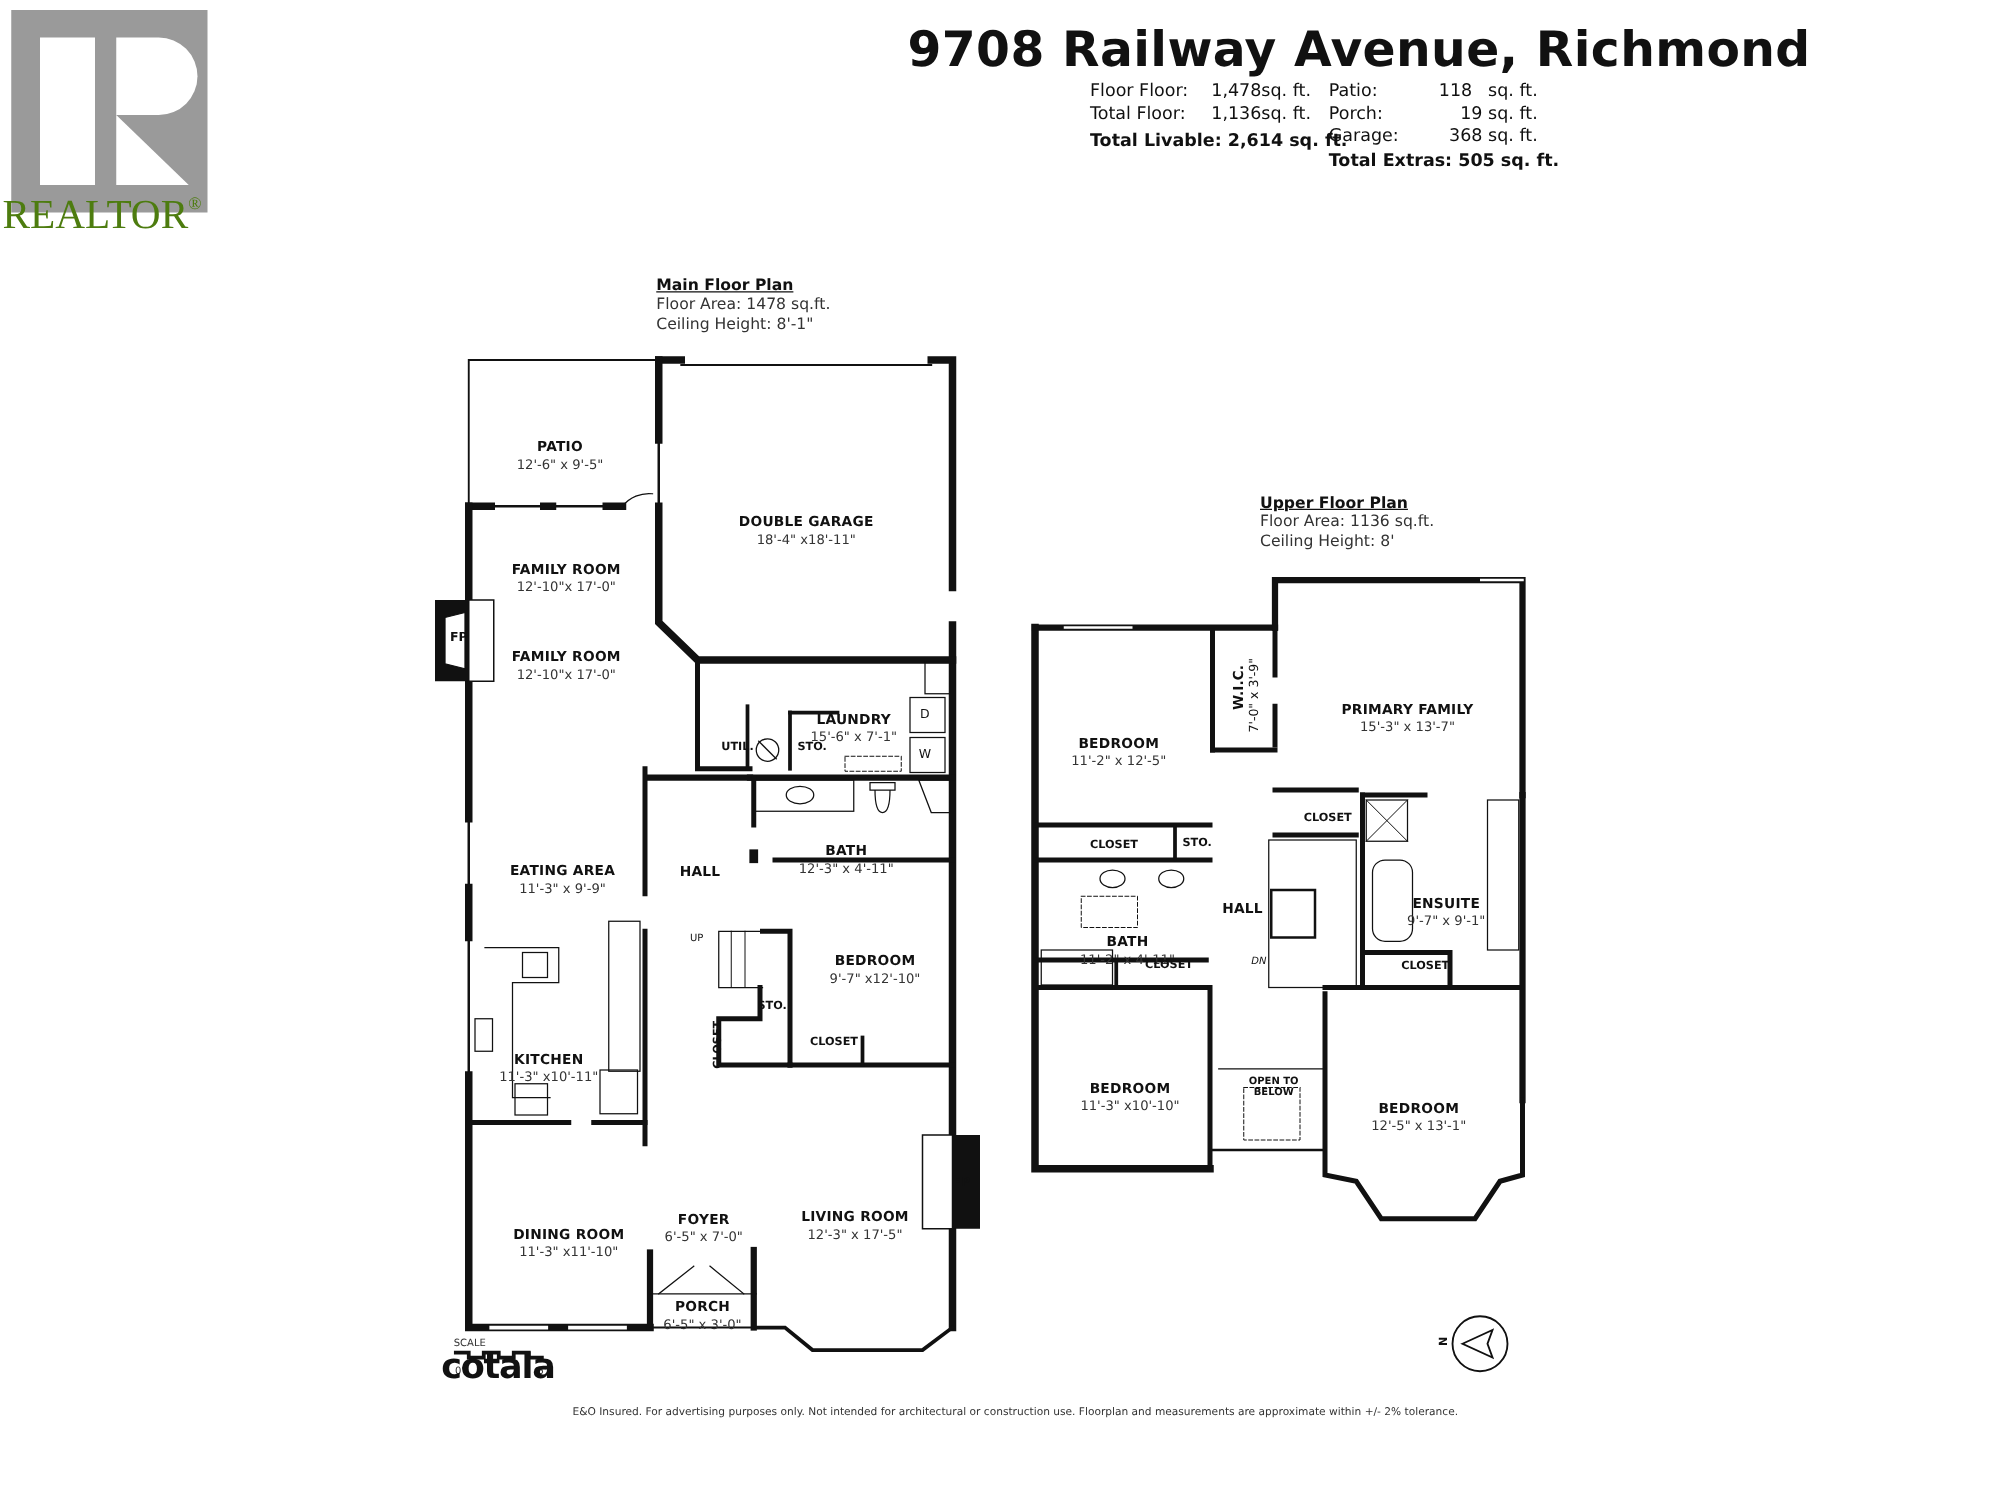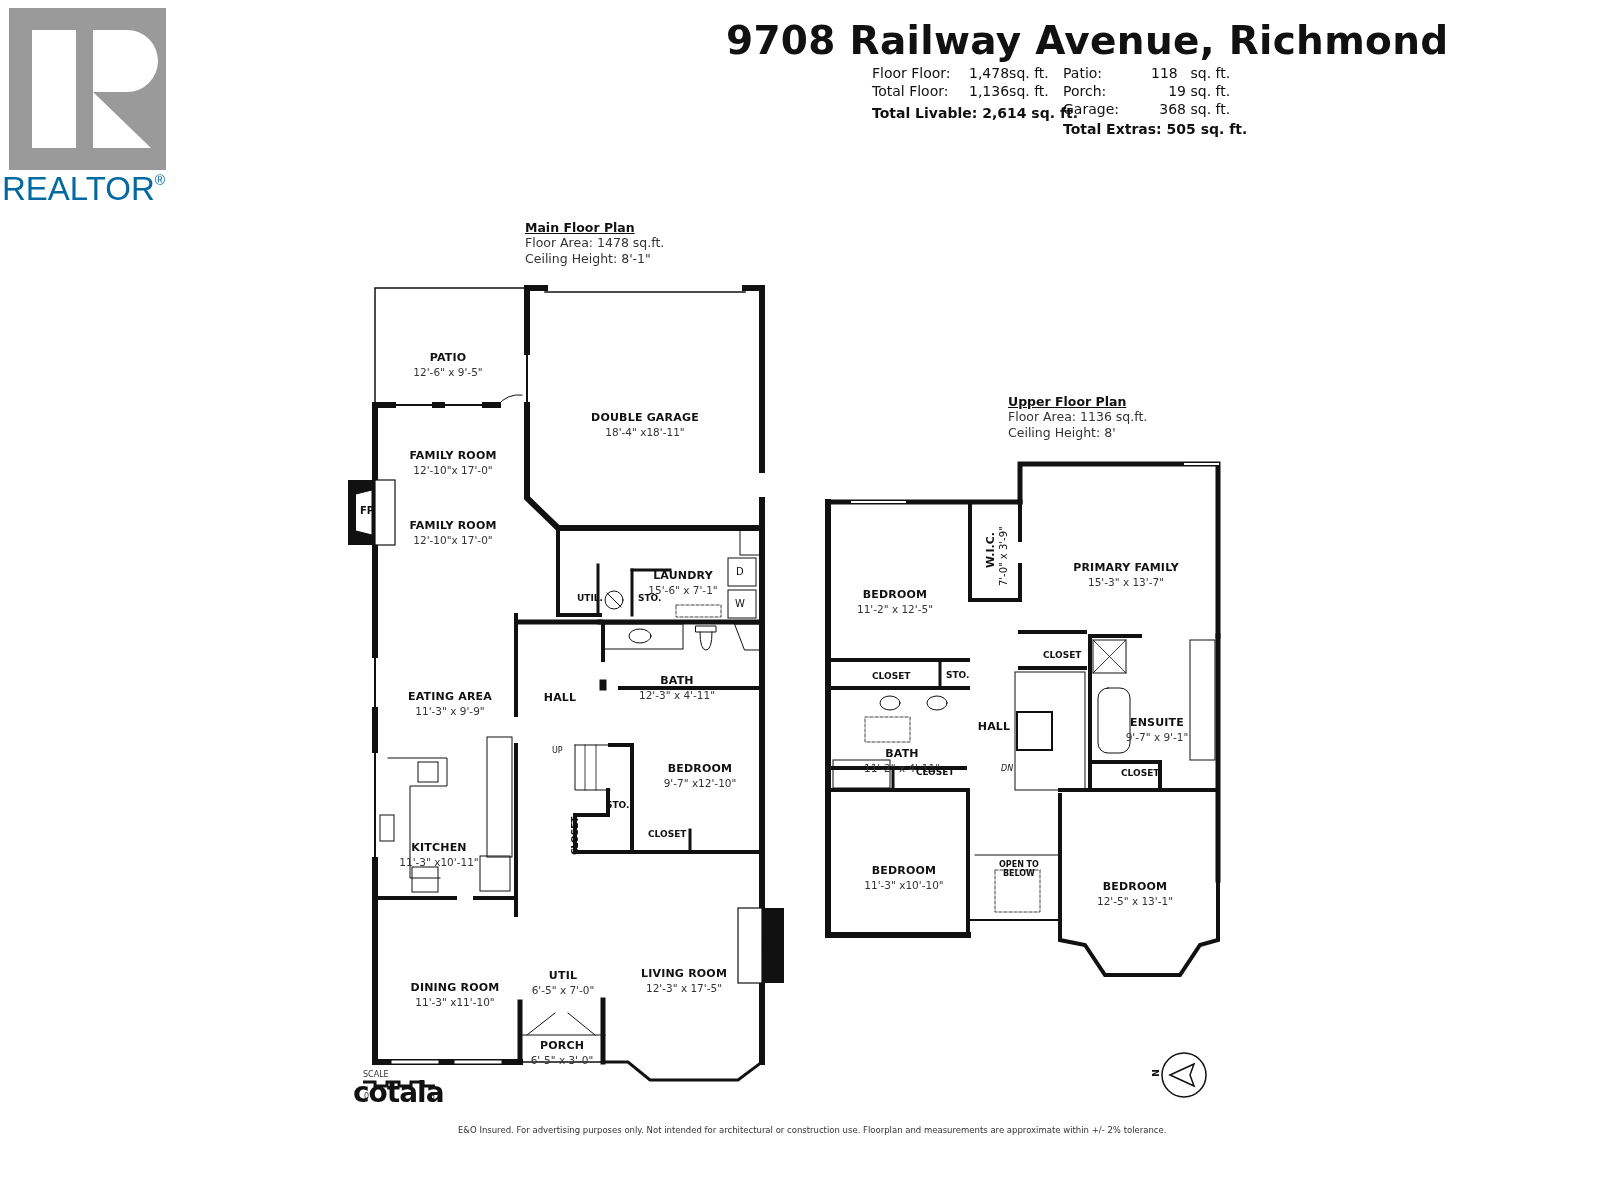--- a/index.html
+++ b/index.html
@@ -1,20 +1,20 @@
 <!DOCTYPE html>
 <html><head>
 <meta charset="utf-8">
 <style>
   html,body{margin:0;padding:0;background:#fff;}
   body{width:1600px;height:1200px;position:relative;overflow:hidden;font-family:"DejaVu Sans","Liberation Sans",sans-serif;color:#111;}
   .abs{position:absolute;}
   
   .realtor-box{left:9px;top:8px;width:157px;height:162px;background:#9a9a9a;}
-  .realtor-word{left:2px;top:170px;font-family:Liberation Sans, sans-serif;font-size:33px;color:#0369a1;letter-spacing:0px;}
+  .realtor-word{left:2px;top:154px;font-family:Liberation Serif, serif;font-size:33px;color:#4d7c0f;letter-spacing:0px;}
   .realtor-word sup{font-size:14px;vertical-align:top;position:relative;top:2px;}
   
   .address{left:726px;top:18px;font-size:39px;font-weight:bold;letter-spacing:0.3px;white-space:nowrap;}
   .stats{font-size:14px;line-height:18px;white-space:nowrap;}
   .stats .lbl{display:inline-block;}
   .bold{font-weight:bold;}
   
   .plan-title{font-size:12.5px;font-weight:bold;text-decoration:underline;}
   .plan-meta{font-size:12.5px;color:#333;line-height:16px;}
   
@@ -233,21 +233,21 @@
   </div>
 <div class="room" style="left:439px;top:817px;">
     <div class="rn">KITCHEN</div>
     <div class="rd">11'-3" x10'-11"</div>
   </div>
 <div class="room" style="left:455px;top:957px;">
     <div class="rn">DINING ROOM</div>
     <div class="rd">11'-3" x11'-10"</div>
   </div>
 <div class="room" style="left:563px;top:945px;">
-    <div class="rn">UTIL</div>
+    <div class="rn">FOYER</div>
     <div class="rd">6'-5" x 7'-0"</div>
   </div>
 <div class="room" style="left:684px;top:943px;">
     <div class="rn">LIVING ROOM</div>
     <div class="rd">12'-3" x 17'-5"</div>
   </div>
 <div class="room" style="left:562px;top:1015px;">
     <div class="rn">PORCH</div>
     <div class="rd">6'-5" x 3'-0"</div>
   </div>

